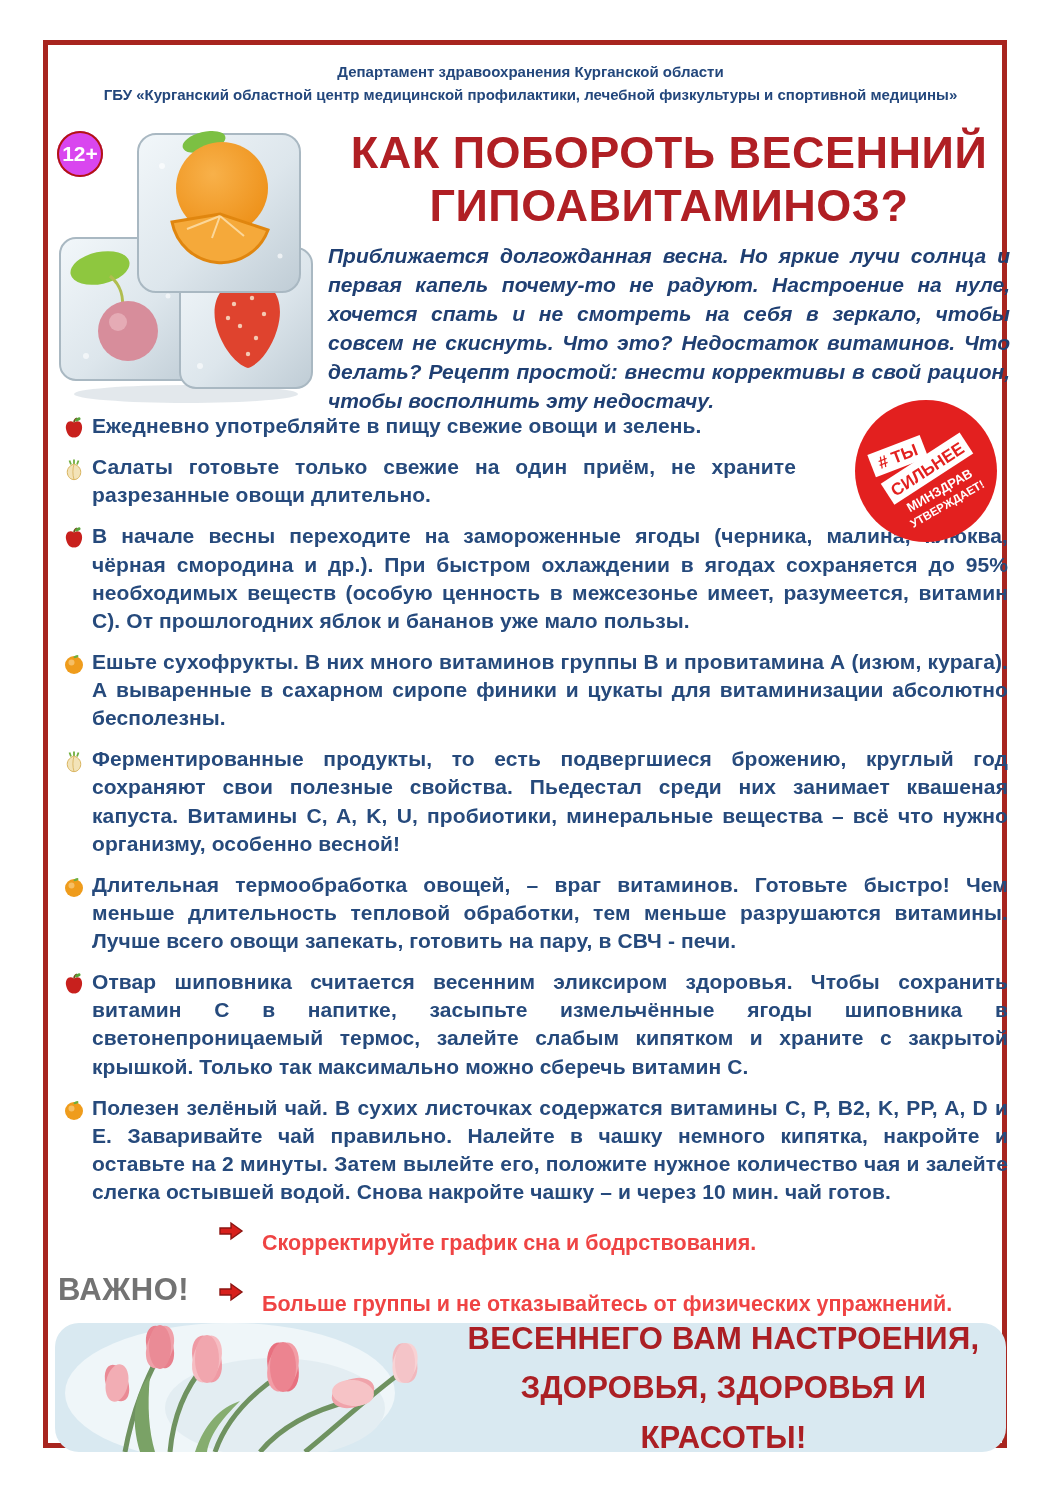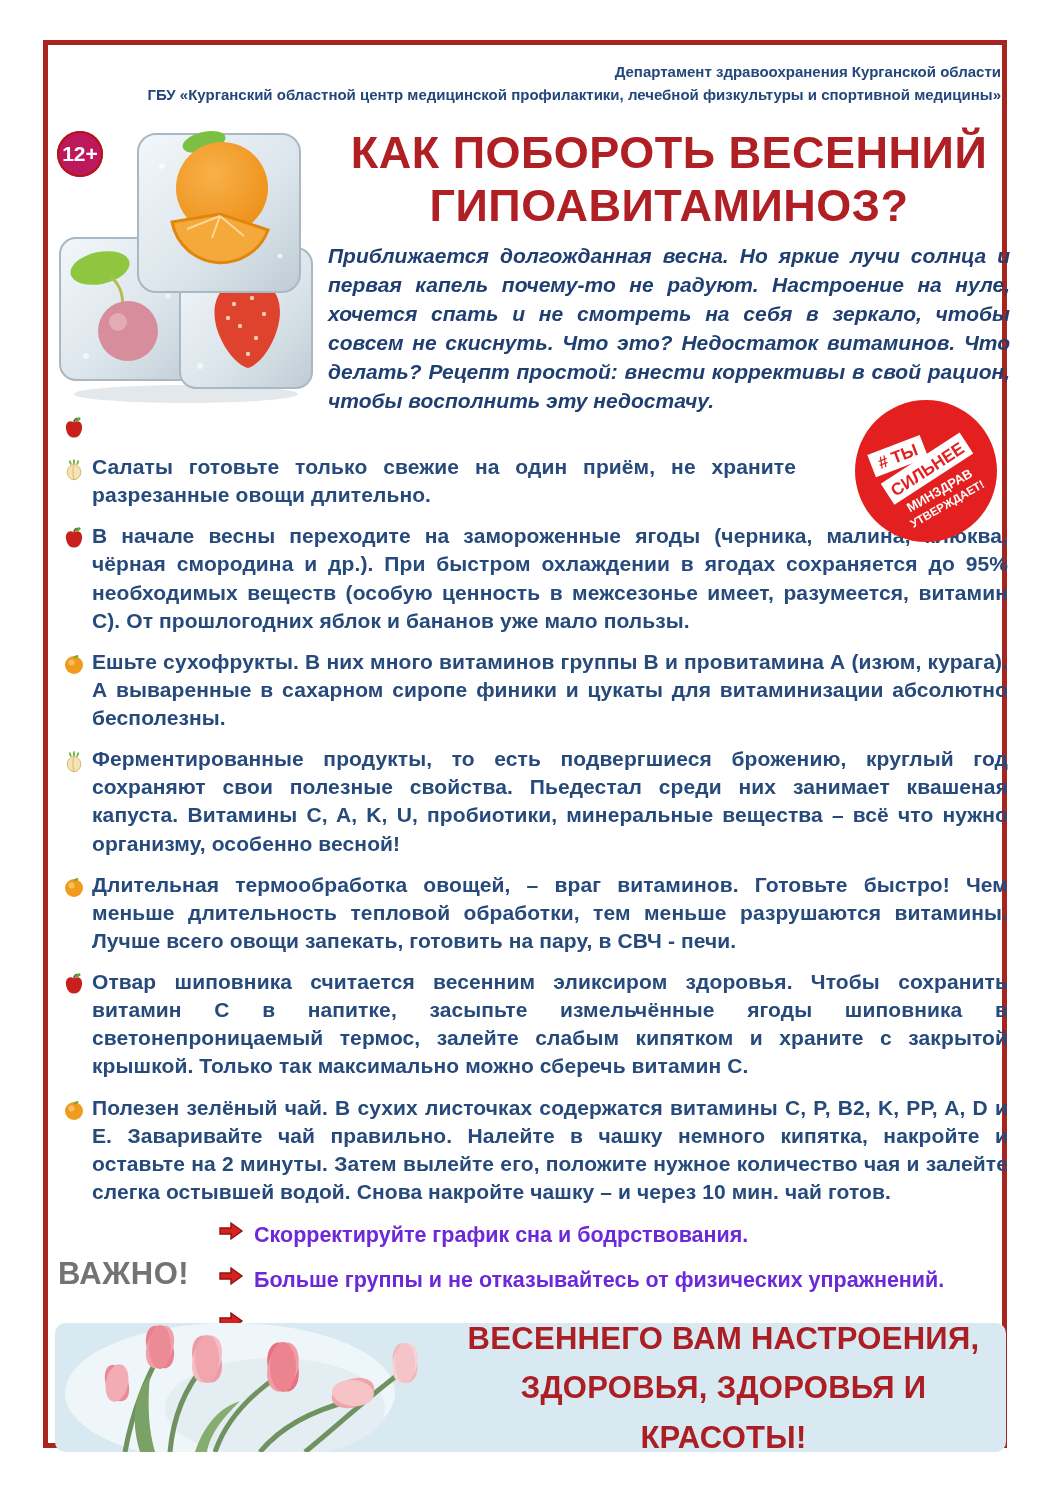--- a/index.html
+++ b/index.html
@@ -11,27 +11,27 @@
     font-family:"Liberation Sans","DejaVu Sans",sans-serif;
     overflow:hidden;
   }
   .frame{
     position:absolute;left:43px;top:40px;width:964px;height:1408px;
     border:5px solid #a8251f;box-sizing:border-box;background:#fff;
   }
   
   .org-header{
     position:absolute;left:60px;top:60px;width:941px;
-    text-align:right;color:#23477c;font-weight:bold;
+    text-align:center;color:#23477c;font-weight:bold;
     font-size:15px;line-height:1.55;
   }
   
   .age-badge{
     position:absolute;left:57px;top:131px;width:46px;height:46px;border-radius:50%;
-    background:#be185d;color:#fff;font-weight:bold;font-size:21px;
+    background:#d946ef;color:#fff;font-weight:bold;font-size:21px;
     display:flex;align-items:center;justify-content:center;
     box-shadow:0 0 0 2px #b31511 inset;z-index:5;
   }
   .hero-image{position:absolute;left:52px;top:126px;width:268px;height:280px;}
   .title{
     position:absolute;left:325px;top:126px;width:688px;
     text-align:center;color:#b01f24;font-weight:bold;
     font-size:45px;line-height:1.18;letter-spacing:.5px;
   }
   .intro{
@@ -55,26 +55,26 @@
     position:absolute;left:58px;top:1218px;width:950px;
     display:flex;align-items:center;
   }
   .important-label{
     flex:0 0 160px;color:#737373;font-weight:bold;font-size:31px;letter-spacing:.5px;
   }
   .important-items{display:flex;flex-direction:column;gap:9px;}
   .important-item{display:flex;align-items:flex-start;}
   .important-item .aicon{flex:0 0 26px;margin:3px 6px 0 0;}
   .important-item p{
-    margin:4px;color:#6d28d9;font-weight:bold;font-size:21.5px;line-height:1.3;
+    margin:12px;color:#ef4444;font-weight:bold;font-size:21.5px;line-height:1.3;
   }
   
   .footer-panel{
     position:absolute;left:55px;top:1323px;width:951px;height:129px;
-    background:#d9e9f1;border-radius:10px;overflow:hidden;
+    background:#d9e9f1;border-radius:24px;overflow:hidden;
   }
   .footer-tulips{position:absolute;left:0;top:0;width:420px;height:129px;}
   .footer-text{
     position:absolute;left:400px;right:14px;top:50%;transform:translateY(-50%);
     text-align:center;color:#ab1f24;font-weight:bold;
     font-size:31px;line-height:1.6;letter-spacing:.3px;
   }
 </style>
 </head>
 <body>
@@ -163,20 +163,21 @@
   </svg>
 
   <div class="tips">
 
     <div class="tip narrow">
       <svg class="ticon" viewBox="0 0 24 24" width="24" height="24">
           <path d="M12 6.5 C7 3 3 7.5 4 13 C5 19 9 22.3 12 21.2 C15 22.3 19 19 20 13 C21 7.5 17 3 12 6.5 Z" fill="#c8201d"></path>
           <path d="M12 6.5 C12 4.5 13 3 15 2.2" stroke="#7a4a1f" stroke-width="1.6" fill="none"></path>
           <ellipse cx="15.8" cy="3.4" rx="3" ry="1.6" fill="#58a33a" transform="rotate(-25 15.8 3.4)"></ellipse>
         </svg>
+      <p>Ежедневно употребляйте в пищу свежие овощи и зелень.</p>
     </div>
 
     <div class="tip narrow">
       <svg class="ticon" viewBox="0 0 24 24" width="24" height="24">
           <path d="M9 7.5 L7.5 3.5 M12 7 L12 2.5 M15 7.5 L16.5 3.5" stroke="#6fae3e" stroke-width="1.8" fill="none"></path>
           <path d="M12 7 C6.5 9 4.5 13 5.5 17 C6.5 21 9.5 22.6 12 22.6 C14.5 22.6 17.5 21 18.5 17 C19.5 13 17.5 9 12 7 Z" fill="#f3e3b8" stroke="#d9b45e"></path>
           <path d="M12 7.5 C10.5 11.5 10.5 18 12 22.4" stroke="#dcb96a" fill="none"></path>
         </svg>
       <p>Салаты готовьте только свежие на один приём, не храните разрезанные овощи длительно.</p>
     </div>

